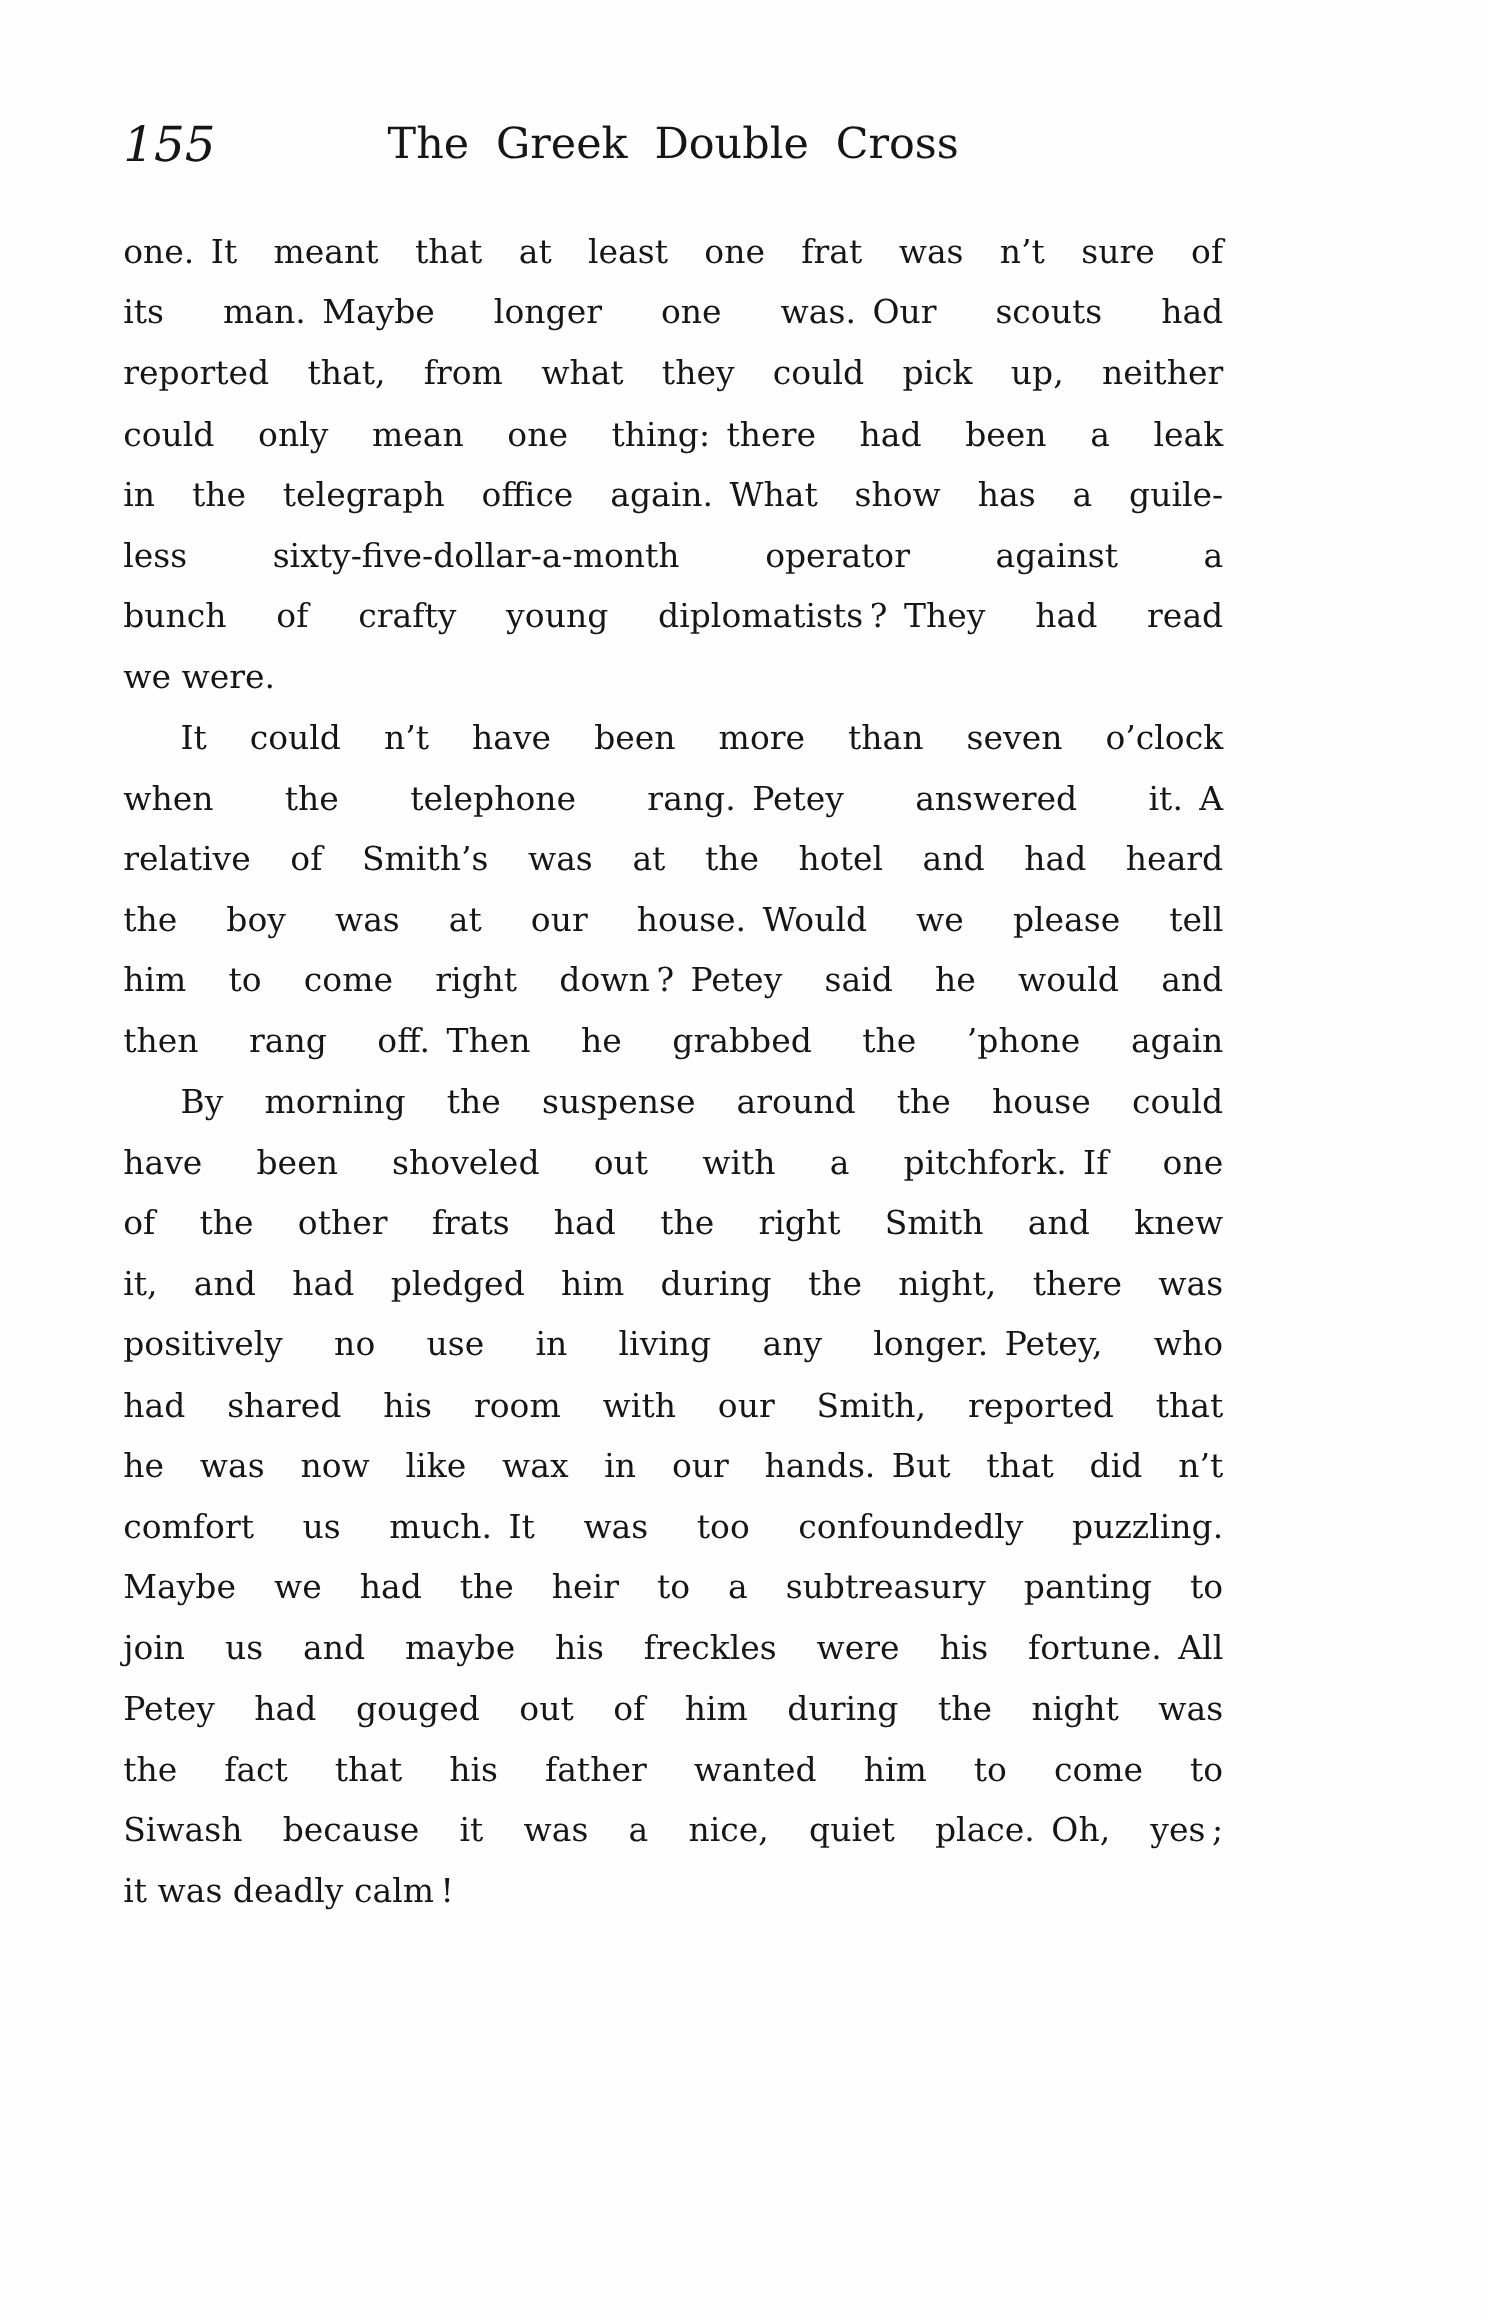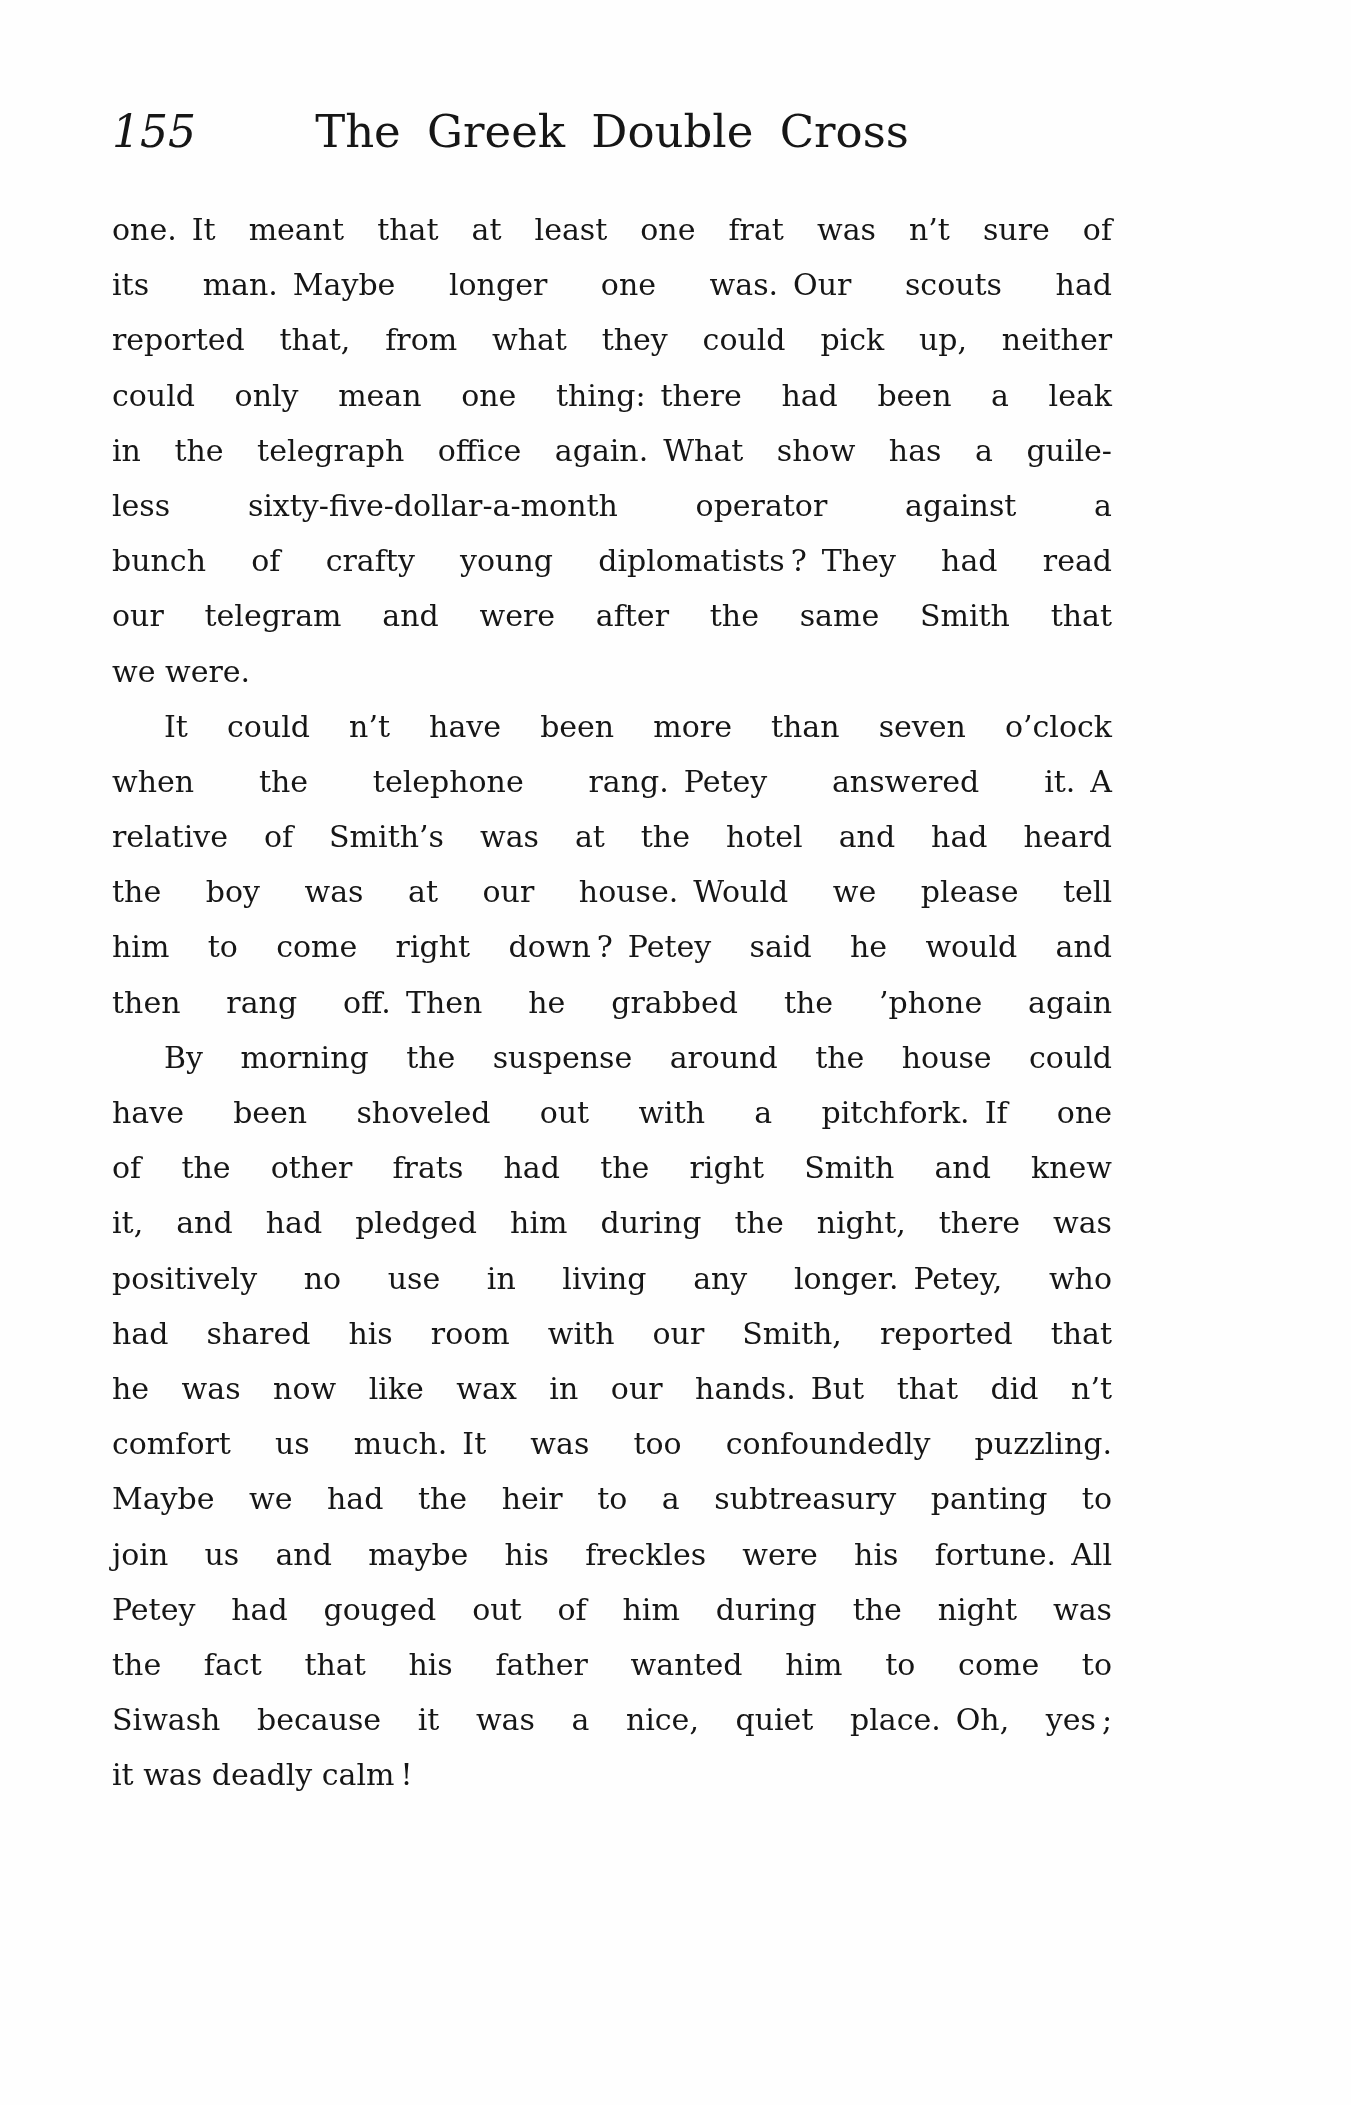--- a/index.html
+++ b/index.html
@@ -12,21 +12,21 @@
     position: relative;
     width: 1351px; height: 2105px;
     background: var(--paper, #fefefe);
     color: var(--ink, #161616);
     overflow: hidden;
   }
   .running-title {
     position: absolute;
     top: 101px; left: 112px; width: 1000px;
     text-align: center;
-    font-size: 45px; line-height: 62px;
+    font-size: 39px; line-height: 62px;
     word-spacing: 12px;
     white-space: nowrap;
   }
   .page-number {
     position: absolute;
     top: 101px; left: 112px; width: 1000px;
     font-size: 44px; line-height: 62px; font-style: italic;
   }
   .text-column {
     position: absolute;
@@ -55,21 +55,20 @@
   <div class="page-number">155</div>
   <div class="text-column">
       <div class="para">
         <div class="line">one. It meant that at least one frat was n’t sure of</div>
         <div class="line">its man. Maybe longer one was. Our scouts had</div>
         <div class="line">reported that, from what they could pick up, neither</div>
         <div class="line">could only mean one thing: there had been a leak</div>
         <div class="line">in the telegraph office again. What show has a guile-</div>
         <div class="line">less sixty-five-dollar-a-month operator against a</div>
         <div class="line">bunch of crafty young diplomatists ? They had read</div>
-        <div class="line">our telegram and were after the same Smith that</div>
         <div class="line flush">we were.</div>
       </div>
       <div class="para indent">
         <div class="line">It could n’t have been more than seven o’clock</div>
         <div class="line">when the telephone rang. Petey answered it. A</div>
         <div class="line">relative of Smith’s was at the hotel and had heard</div>
         <div class="line">the boy was at our house. Would we please tell</div>
         <div class="line">him to come right down ? Petey said he would and</div>
         <div class="line">then rang off. Then he grabbed the ’phone again</div>
       </div>

